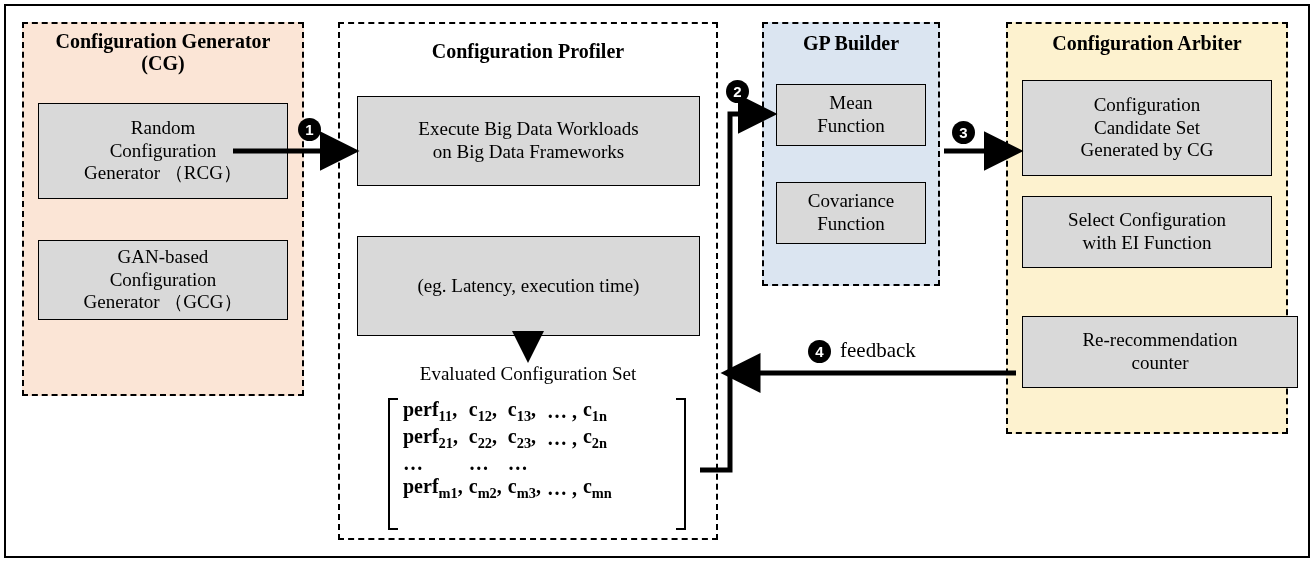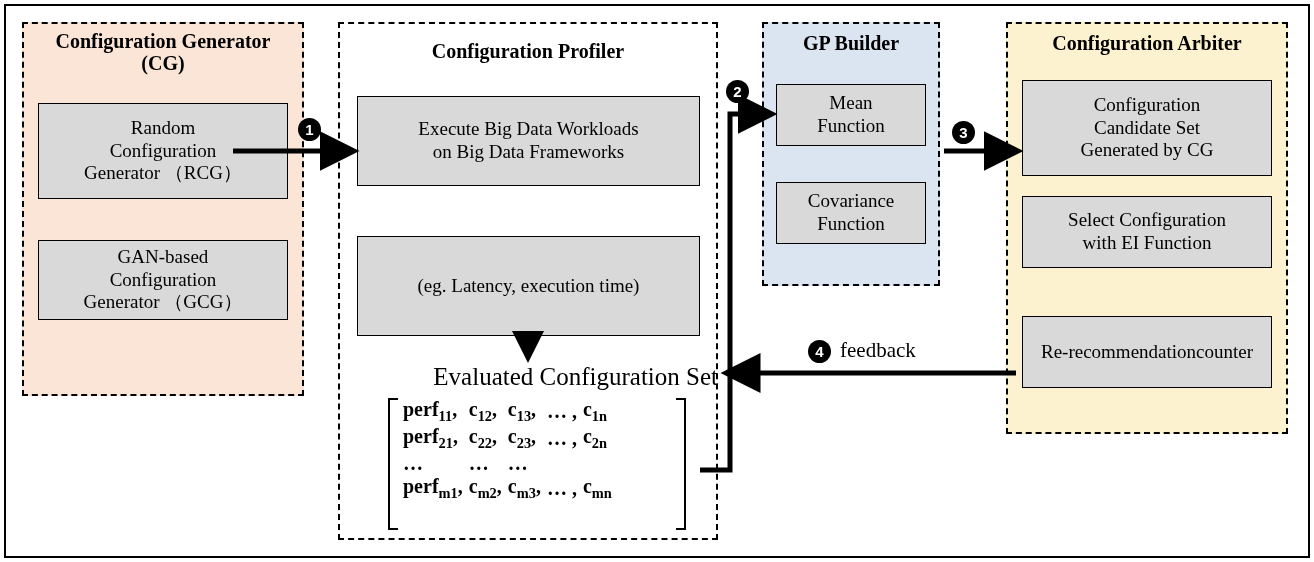--- a/index.html
+++ b/index.html
@@ -50,23 +50,23 @@
     justify-content: center;
     text-align: center;
     font-size: 19px;
     color: #000;
     line-height: 1.2;
     padding: 2px 4px;
   }
   .node span { display: block; }
   .plain-text {
     position: absolute;
-    font-size: 25px;
-    color: #000;
-    text-align: right;
+    font-size: 19px;
+    color: #000;
+    text-align: center;
   }
   .cg-bg {
     position: absolute;
     background: #fbe5d6;
     box-sizing: border-box;
   }
   .gp-bg {
     position: absolute;
     background: #dbe5f1;
     box-sizing: border-box;
@@ -231,21 +231,21 @@
     <span>Configuration</span>
     <span>Candidate Set</span>
     <span>Generated by CG</span>
   </div>
 
   <div class="node" style="left:1022px; top:196px; width:250px; height:72px; flex-direction:column;">
     <span>Select Configuration</span>
     <span>with EI Function</span>
   </div>
 
-  <div class="node" style="left:1022px; top:316px; width:250px; height:72px; flex-direction:row;">
+  <div class="node" style="left:1022px; top:316px; width:276px; height:72px; flex-direction:column;">
     <span>Re-recommendation</span>
     <span>counter</span>
   </div>
 
   <svg class="arrows" viewBox="0 0 1314 562">
     <defs>
       <marker id="ah" markerWidth="9" markerHeight="9" refX="6.5" refY="4" orient="auto">
         <path d="M0,0 L8,4 L0,8 z" fill="#000"></path>
       </marker>
     </defs>

